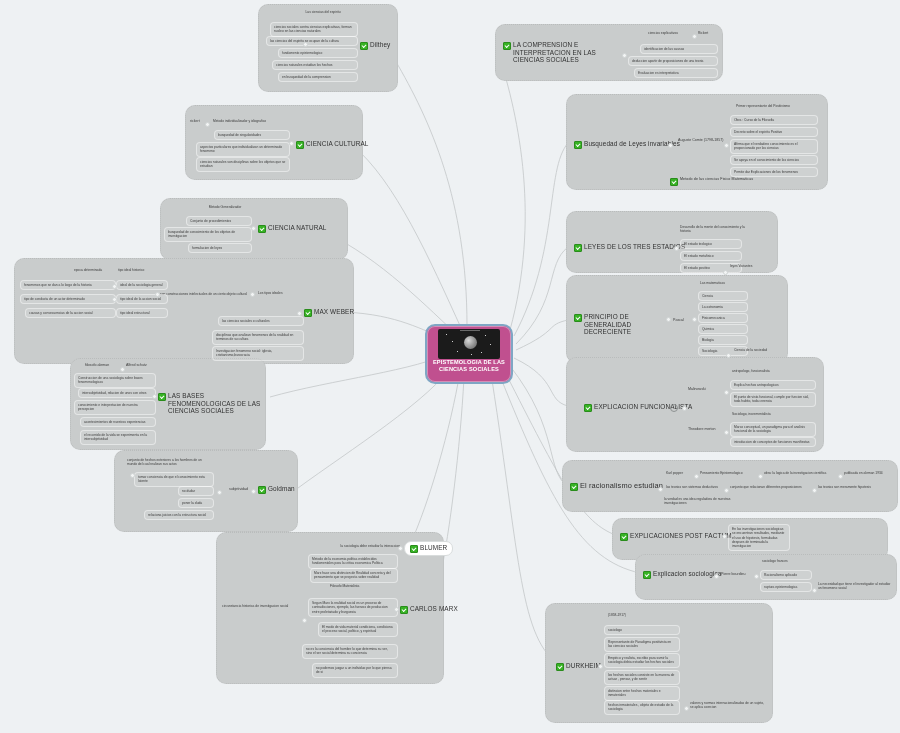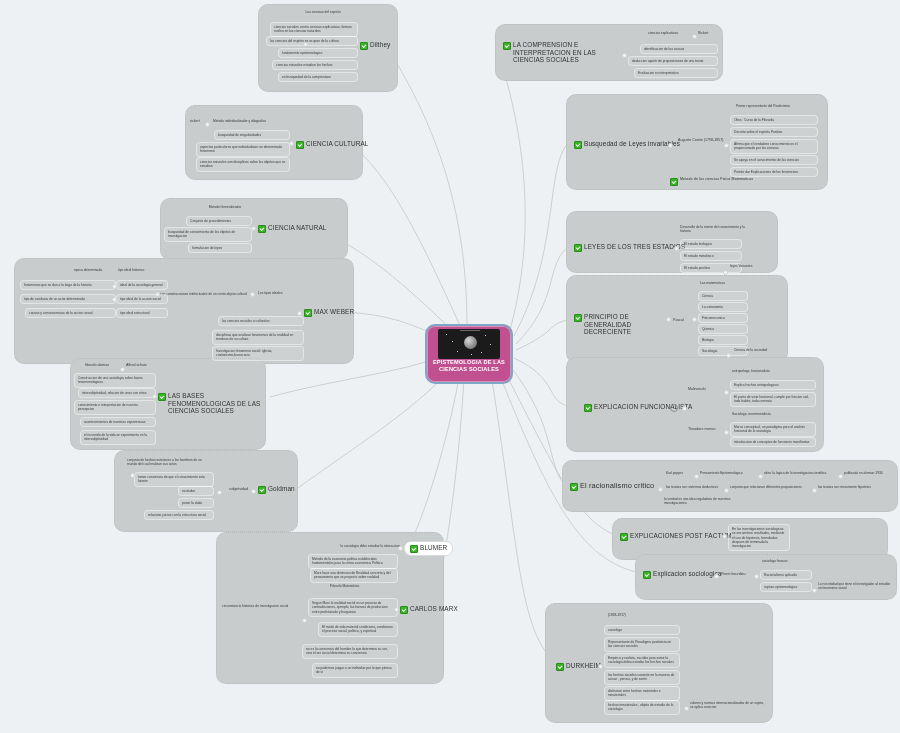--- a/index.html
+++ b/index.html
@@ -303,21 +303,21 @@
   <div class="leaf pill" style="left:730px;top:392px;width:86px;">El punto de vista funcional, cumple  por funcion  sial,  toda  habito,  toda creencia</div>
   <div class="leaf b" style="left:688px;top:427px;">Theodore merton</div>
   <div class="leaf" style="left:732px;top:412px;">Sociologo, incrementalista</div>
   <div class="leaf pill" style="left:730px;top:422px;width:86px;">Marco conceptual, un paradigma para  el analisis funcional de la sociologia</div>
   <div class="leaf pill" style="left:730px;top:437px;width:86px;">introduccion de conceptos de  funciones manifiestas</div>
   <div class="dot" style="left:724px;top:390px;"></div>
   <div class="dot" style="left:724px;top:430px;"></div>
 
   <div class="node main big" style="left:570px;top:482px;">
     <span class="cb"></span>
-    <span class="tx">El racionalismo critico</span>
+    <span class="tx">El racionalismo estudian</span>
   </div>
   <div class="leaf" style="left:666px;top:471px;">Karl popper</div>
   <div class="leaf" style="left:700px;top:471px;">Pensamiento Epistemologico</div>
   <div class="leaf" style="left:764px;top:471px;">obra:  la logica de la investigacion cientifica</div>
   <div class="leaf" style="left:844px;top:471px;">publicada en aleman 1934</div>
   <div class="leaf" style="left:666px;top:485px;">las teorias  son  sistemas  deductivos</div>
   <div class="leaf" style="left:730px;top:485px;">conjunto que relacionan diferentes proposiciones</div>
   <div class="leaf" style="left:818px;top:485px;">las teorias  son  meramente hipotesis</div>
   <div class="leaf" style="left:664px;top:497px;width:70px;">la  verdad es una  idea reguladora de nuestras investigaciones</div>
   <div class="dot" style="left:658px;top:487px;"></div>

